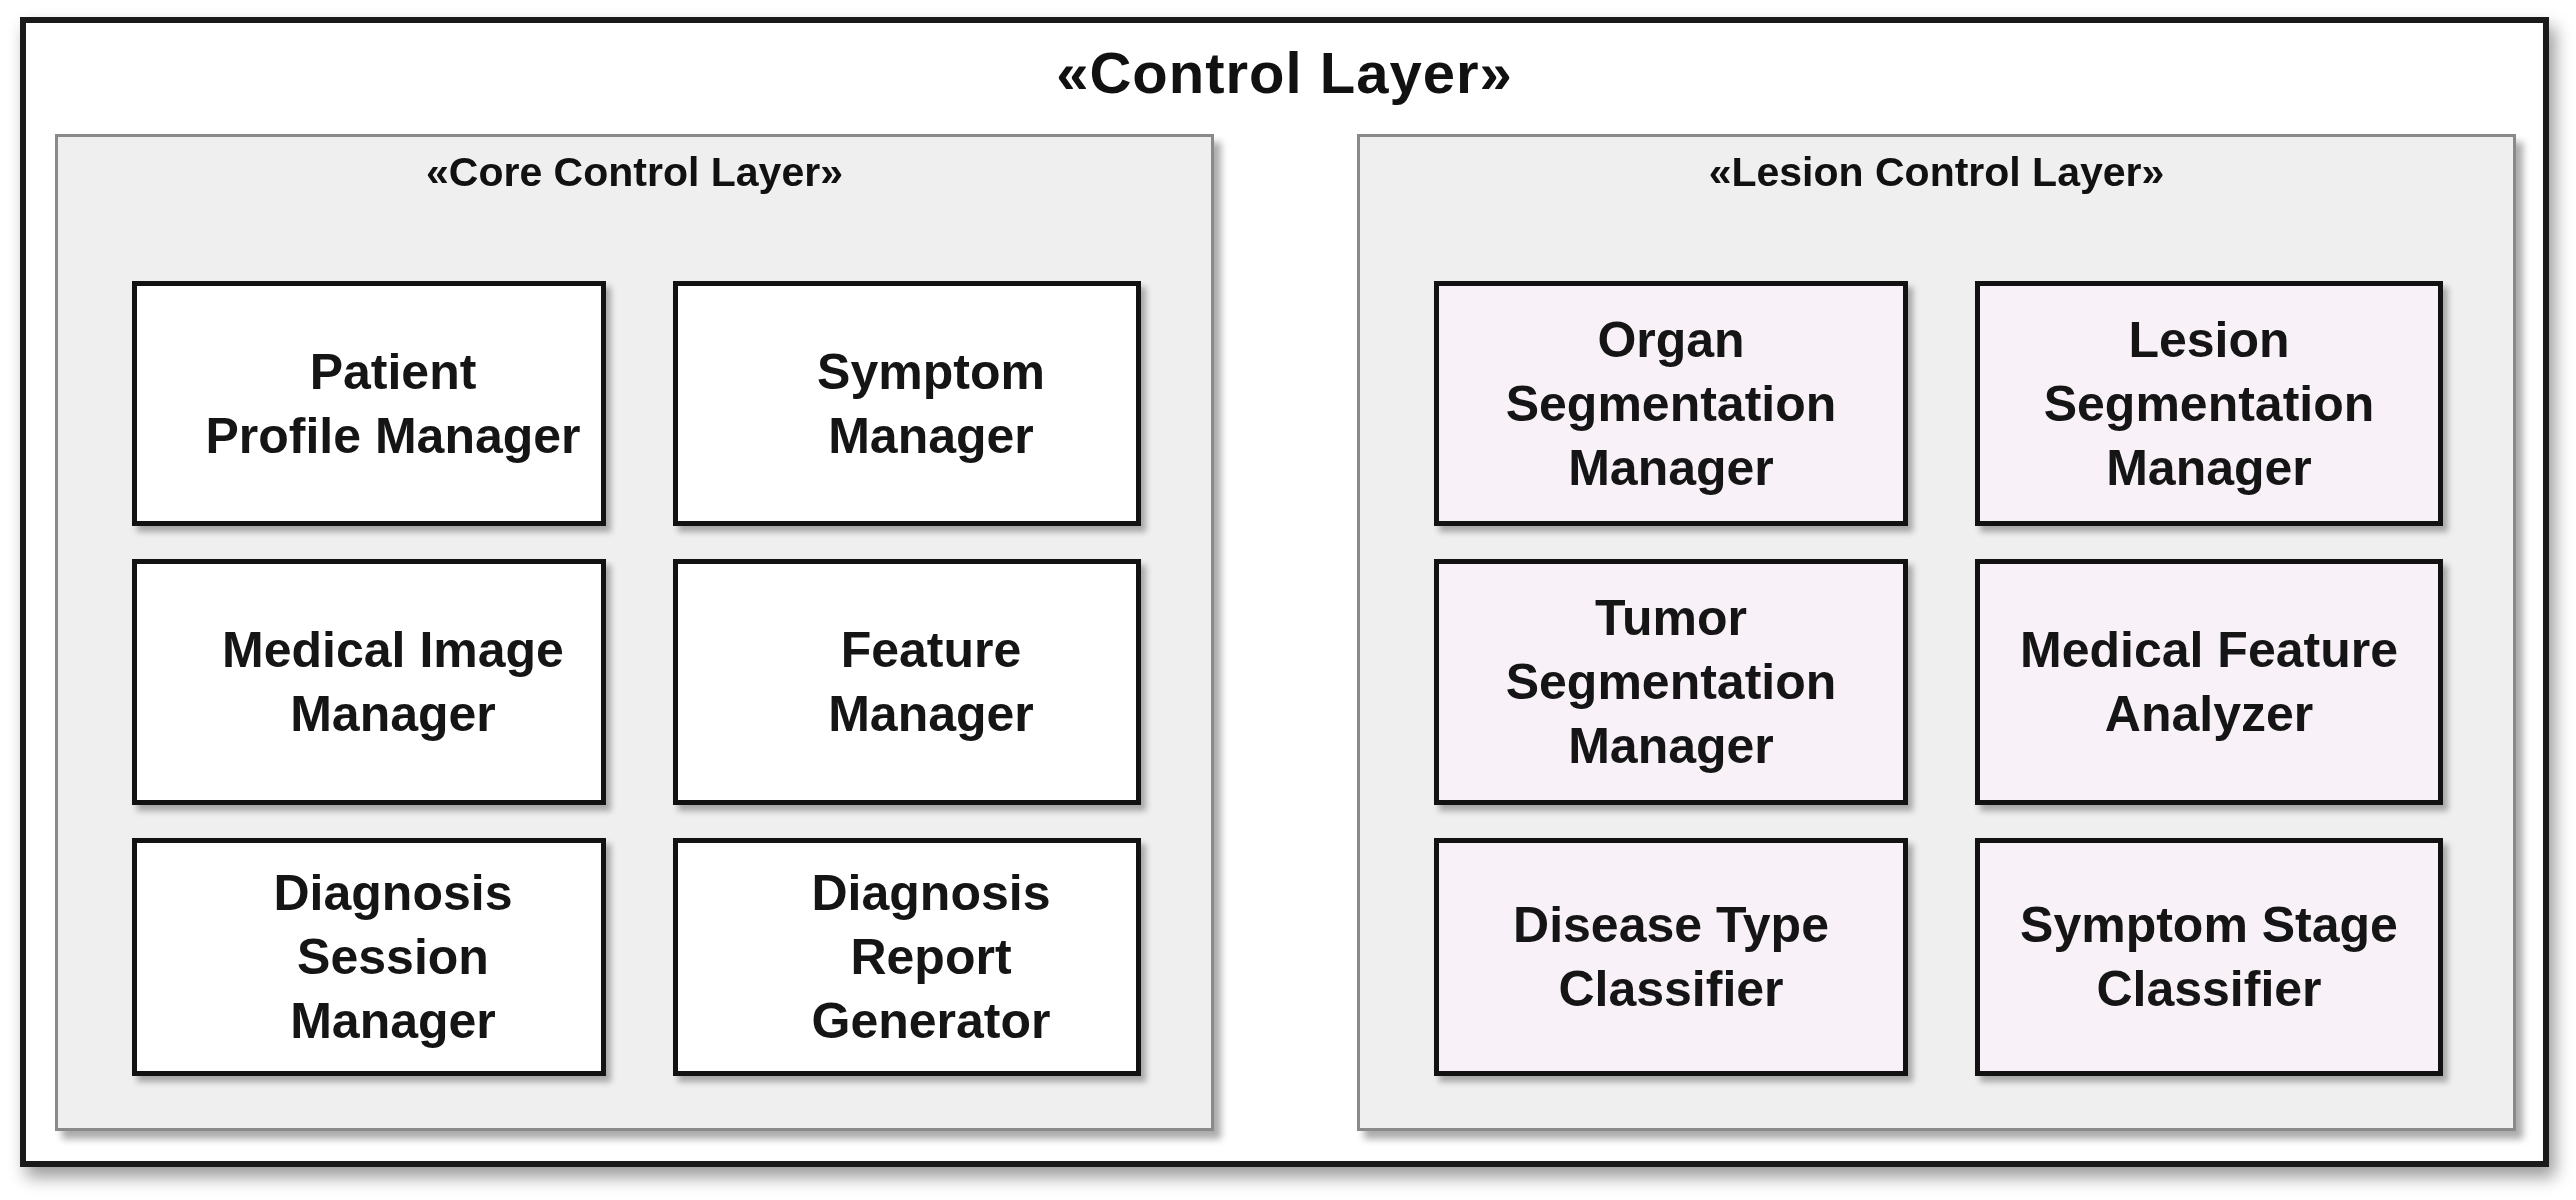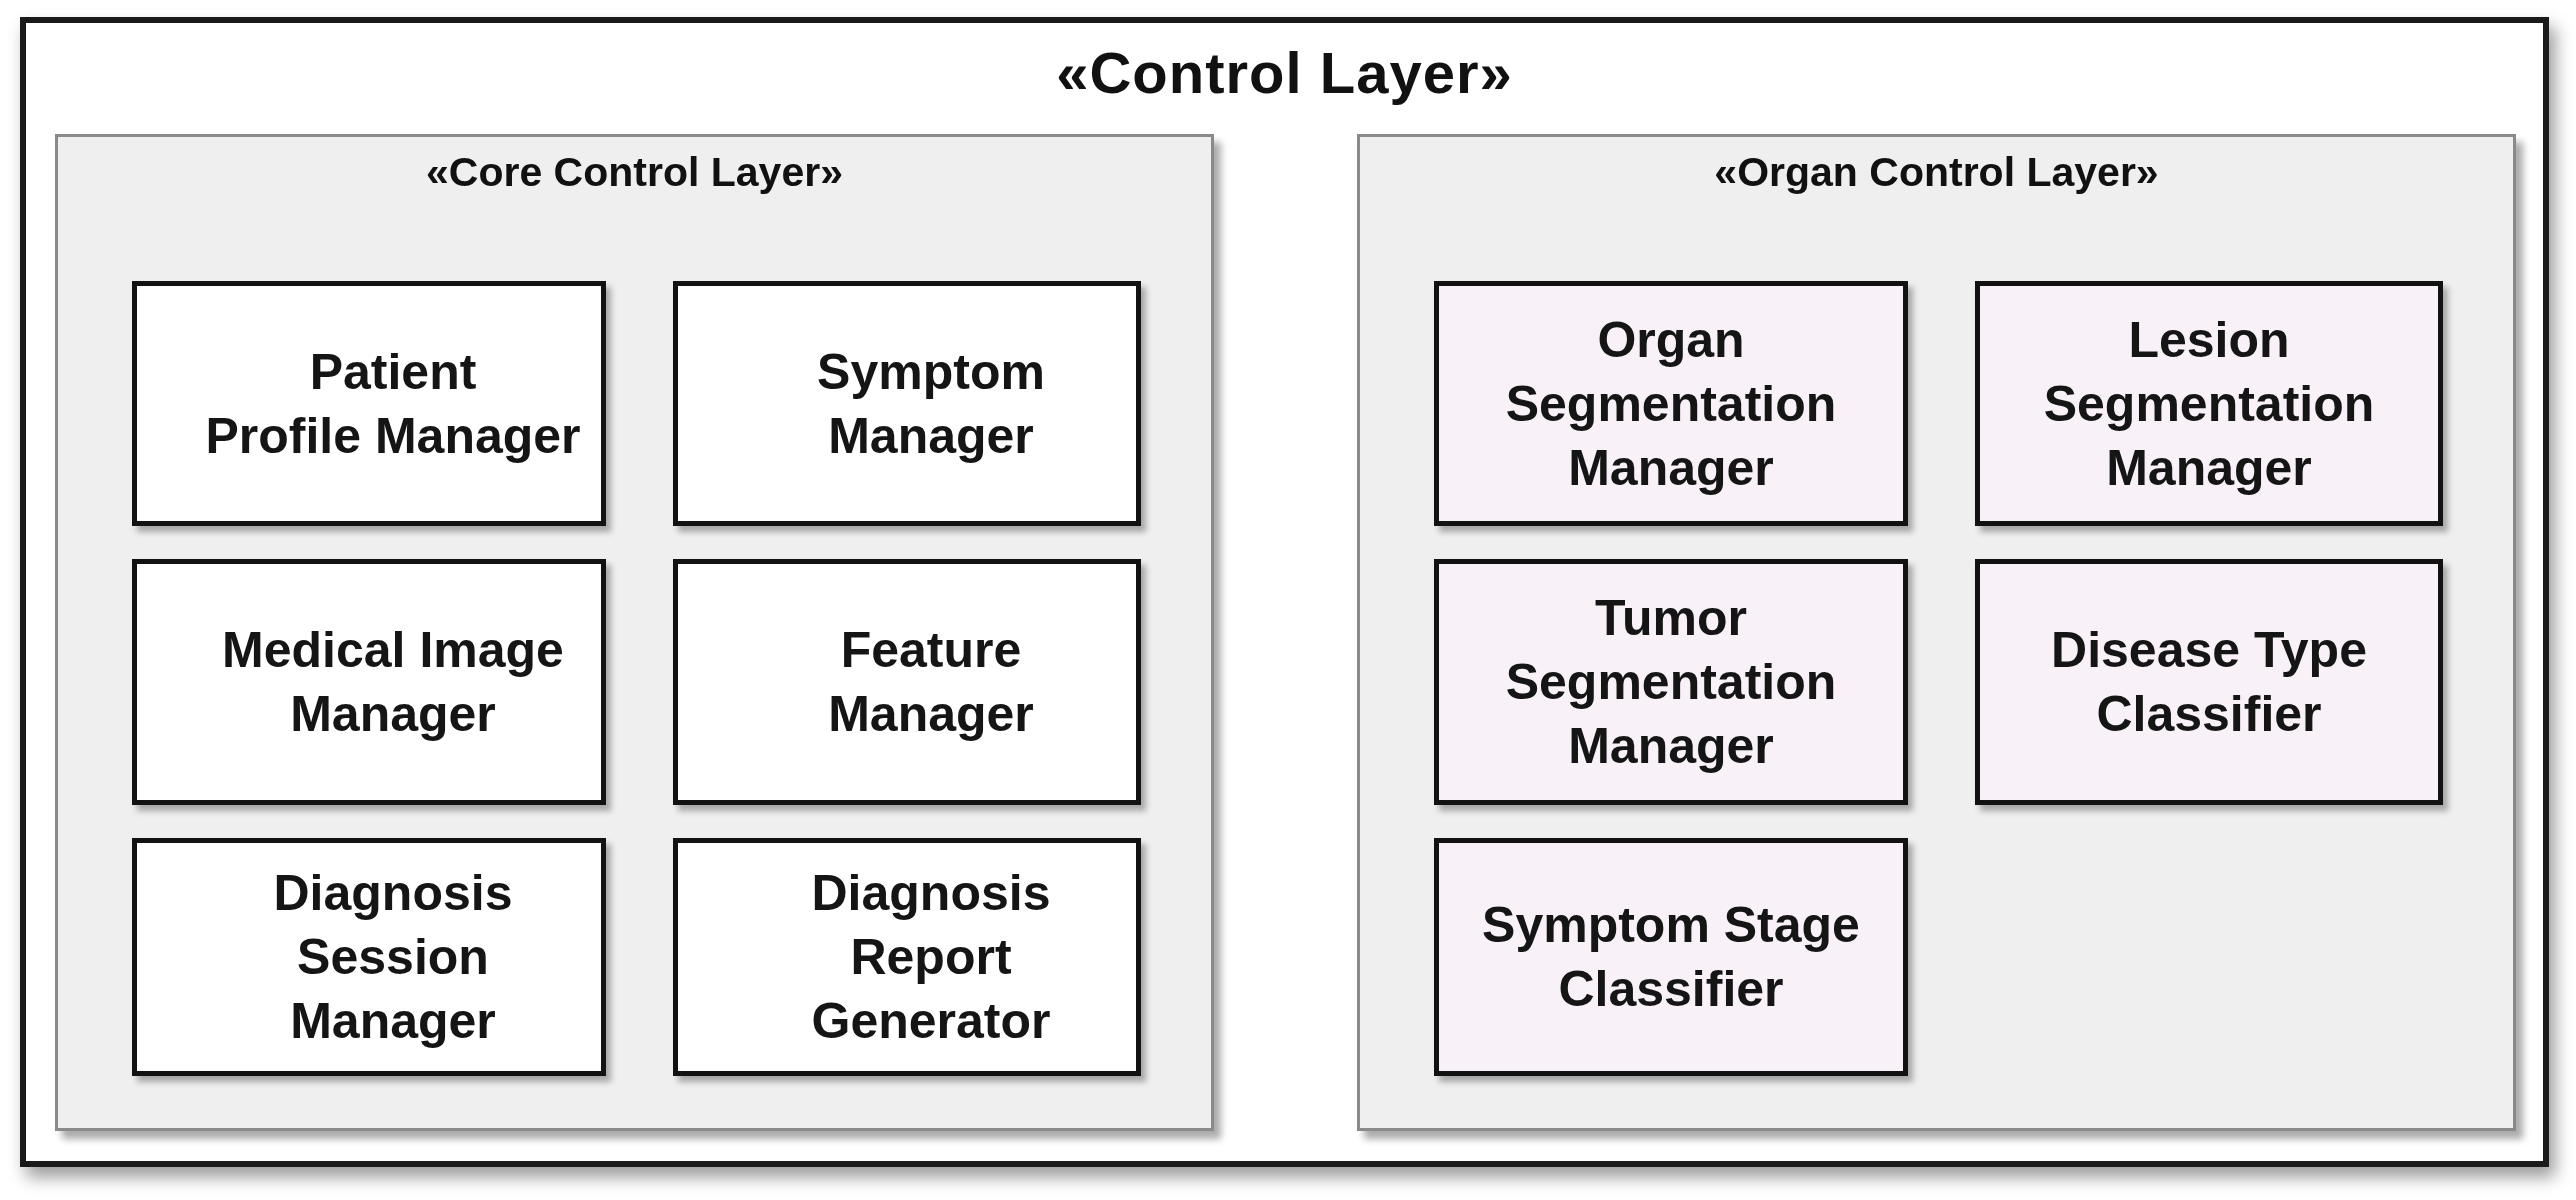--- a/index.html
+++ b/index.html
@@ -124,38 +124,42 @@
         </div>
         <div class="box">
           <span class="box-label">Diagnosis
 Report
 Generator</span>
         </div>
       </div>
     </section>
 
     <section class="panel plugin">
-      <h2 class="panel-title">«Organ Control Layer»</h2>
+      <h2 class="panel-title">«Lesion Control Layer»</h2>
       <div class="boxes">
         <div class="box">
           <span class="box-label">Organ
 Segmentation
 Manager</span>
         </div>
         <div class="box">
           <span class="box-label">Lesion
 Segmentation
 Manager</span>
         </div>
         <div class="box">
           <span class="box-label">Tumor
 Segmentation
 Manager</span>
         </div>
         <div class="box">
+          <span class="box-label">Medical Feature
+Analyzer</span>
+        </div>
+        <div class="box">
           <span class="box-label">Disease Type
 Classifier</span>
         </div>
         <div class="box">
           <span class="box-label">Symptom Stage
 Classifier</span>
         </div>
       </div>
     </section>
 

